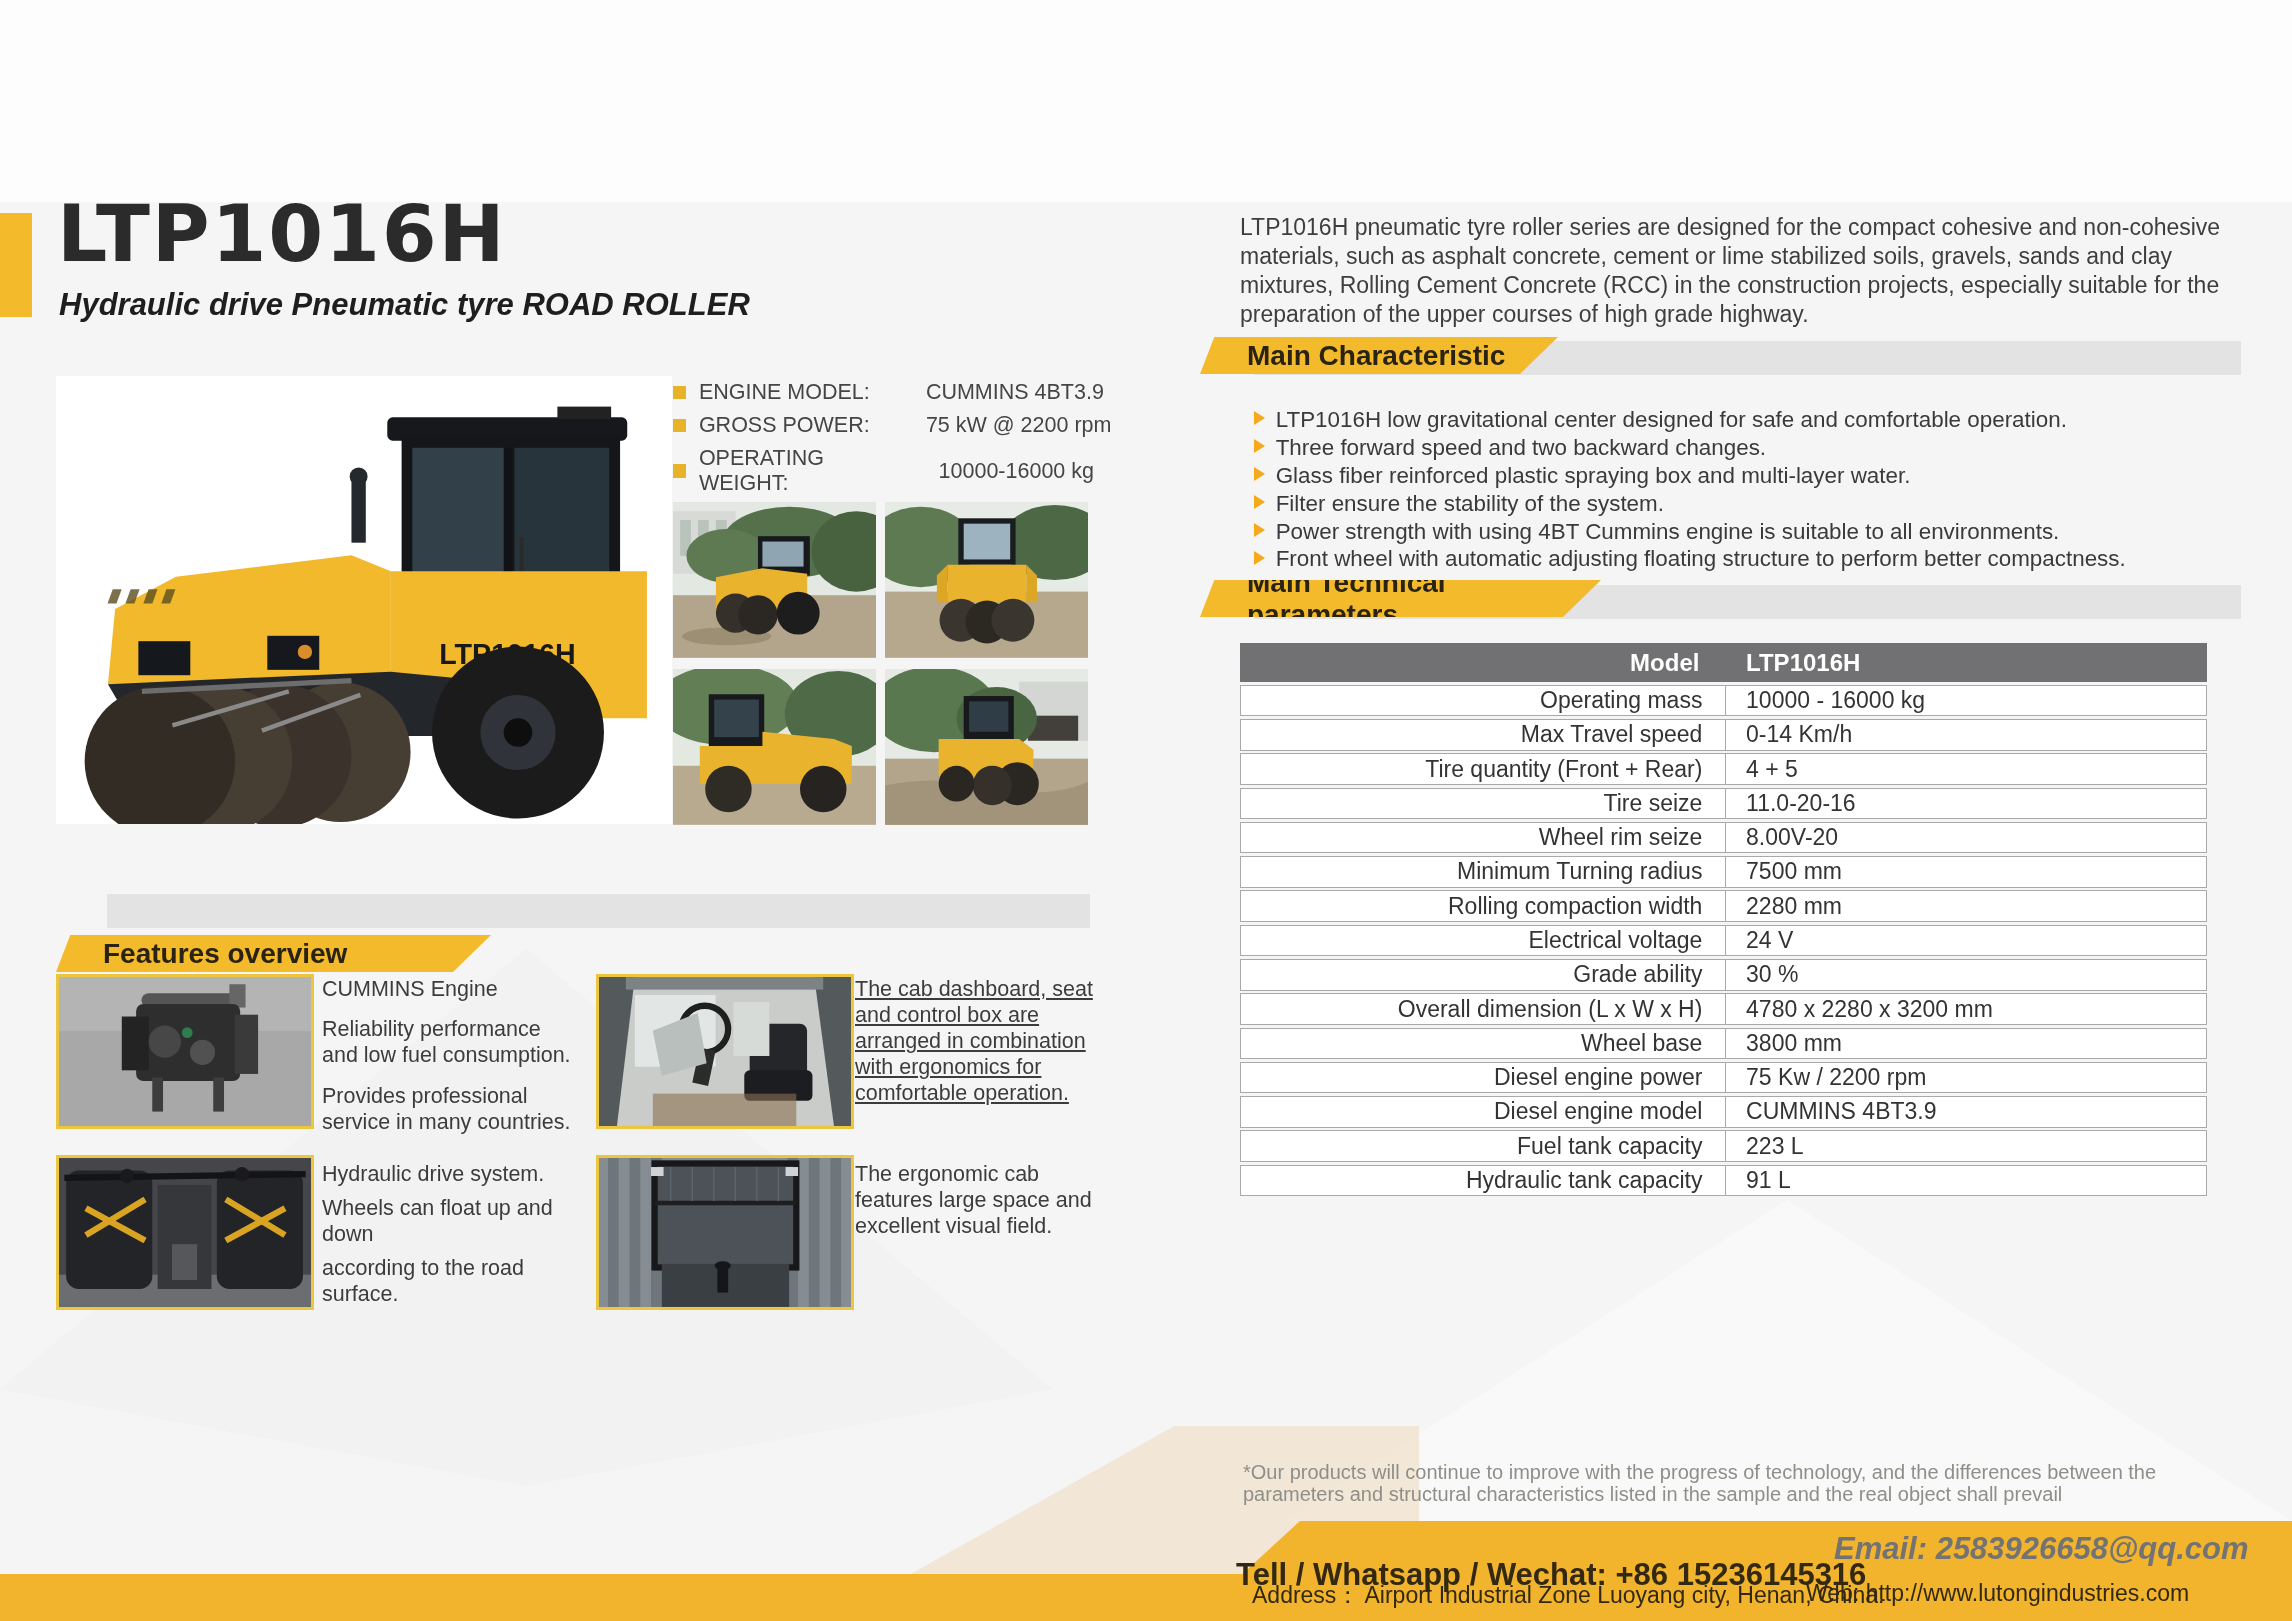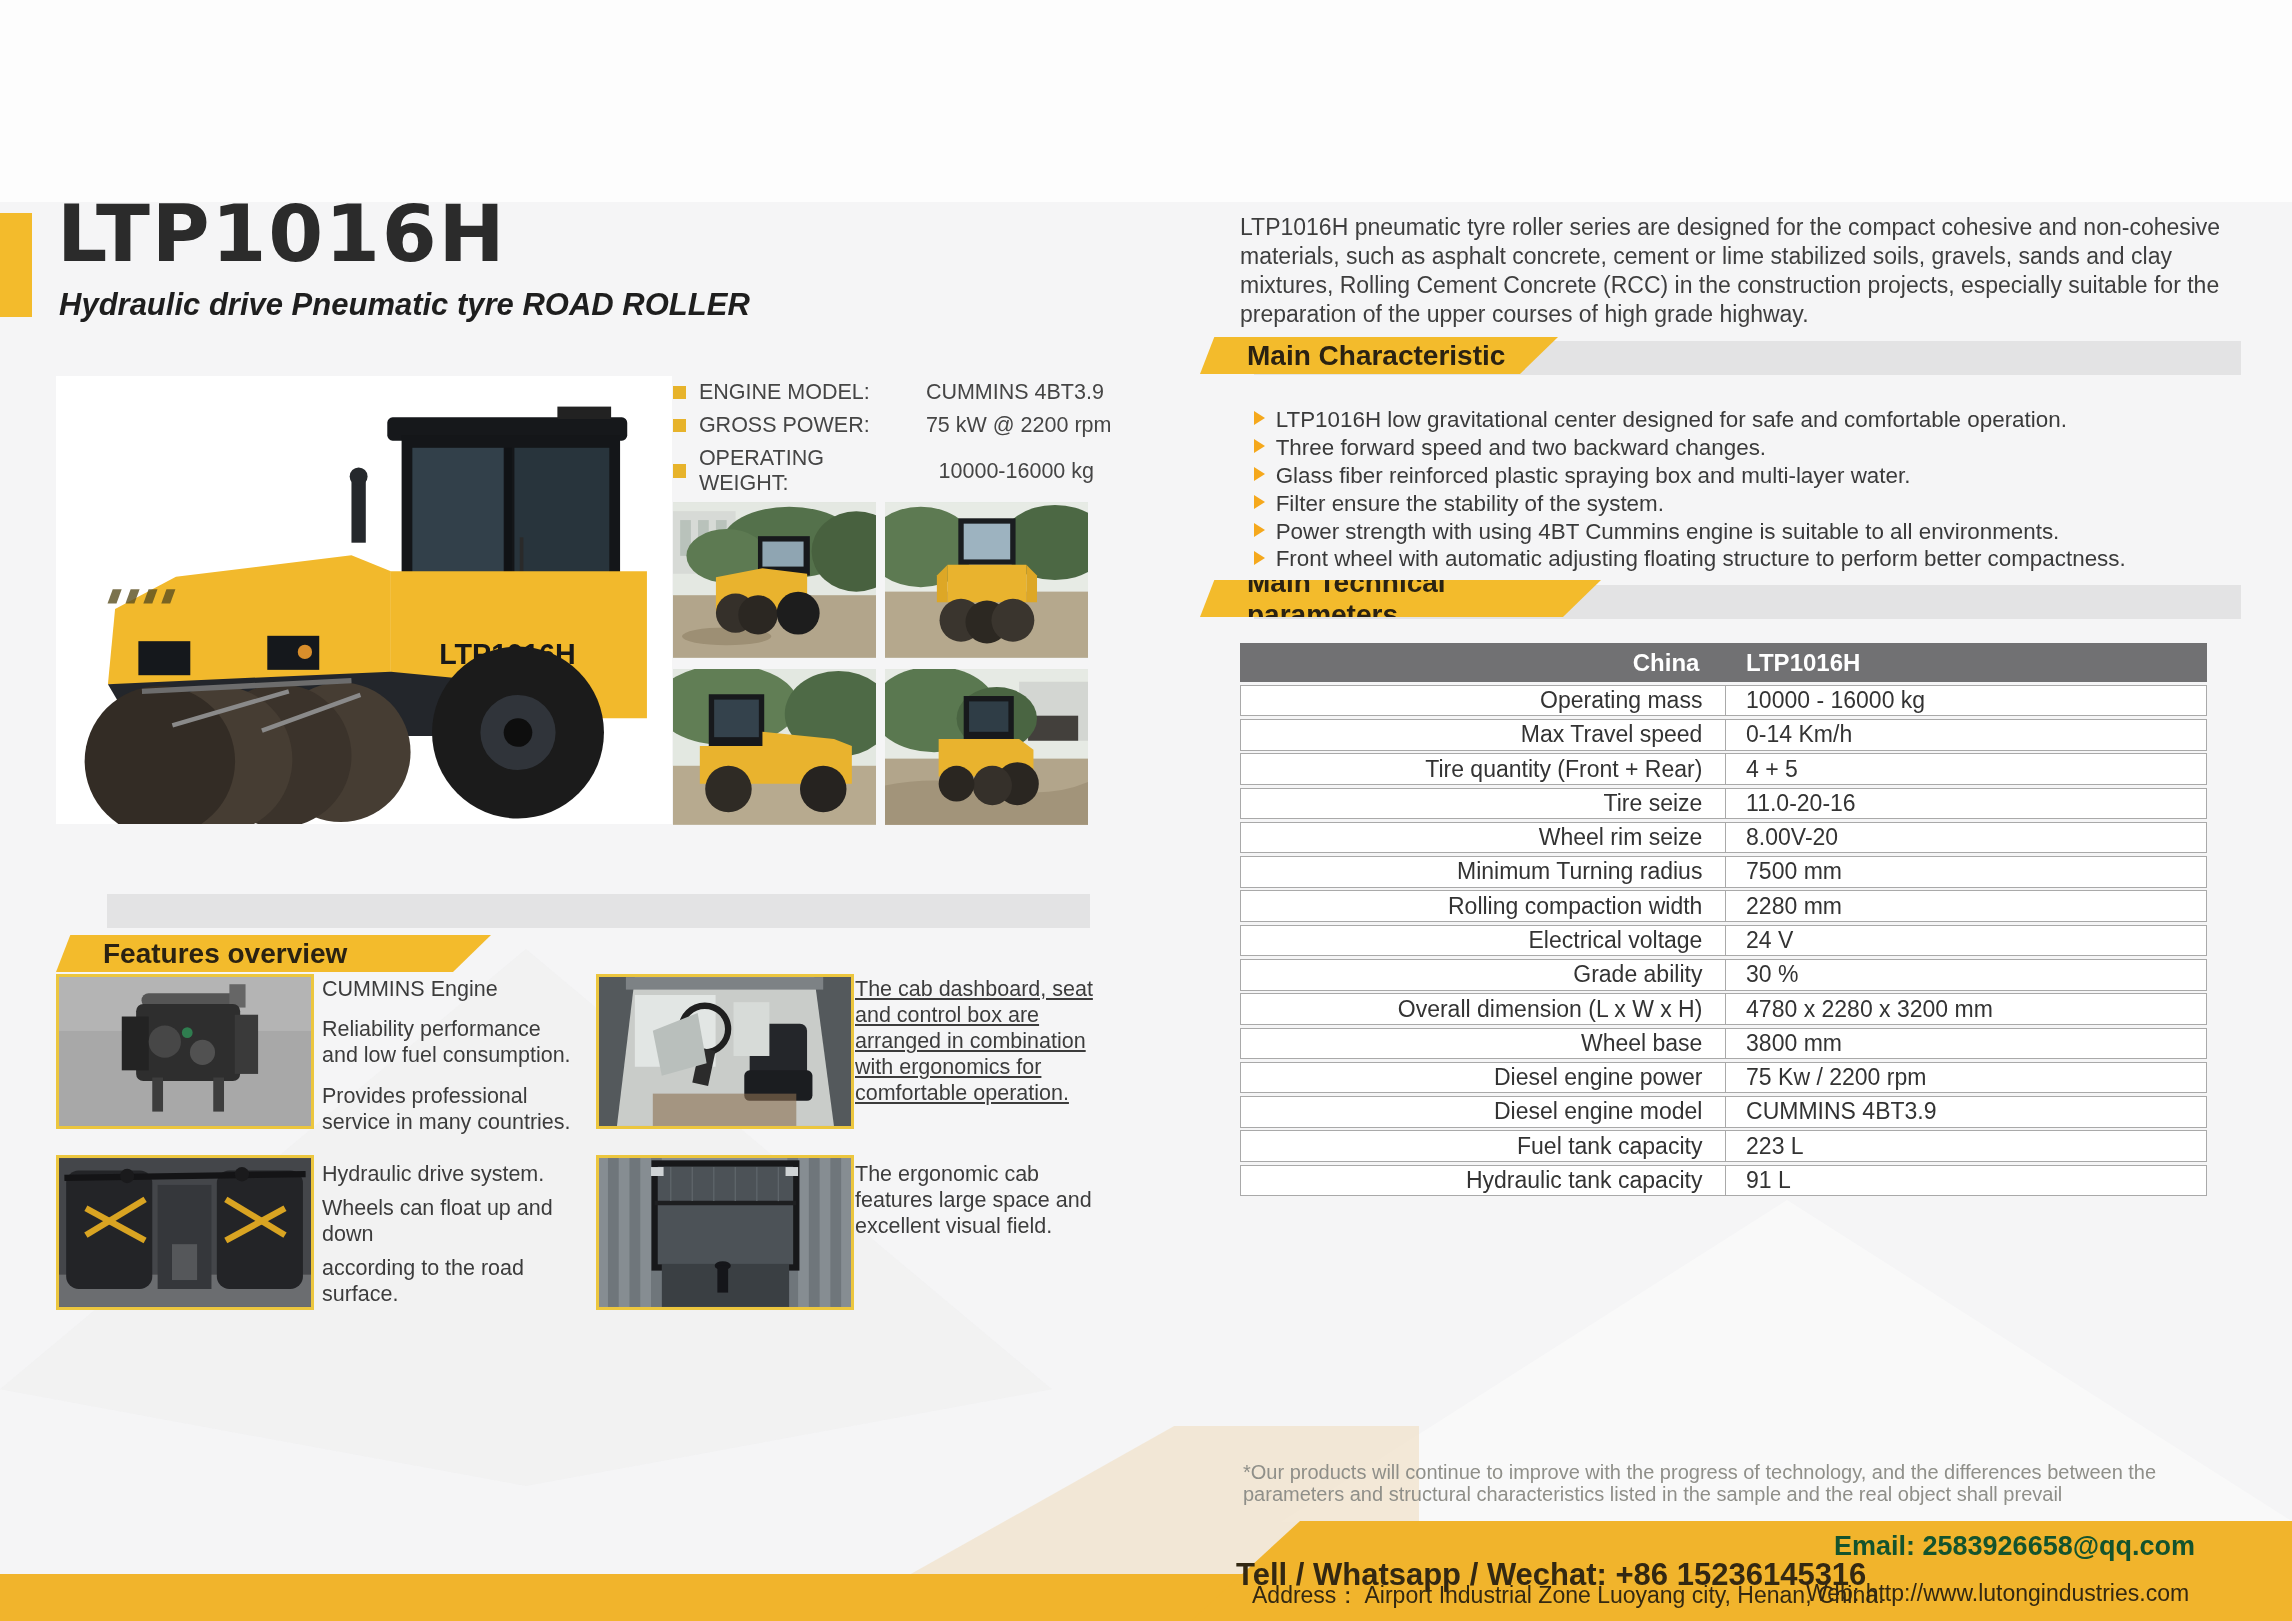--- a/index.html
+++ b/index.html
@@ -55,21 +55,21 @@
                 display:flex;align-items:center;justify-content:flex-end;box-sizing:border-box;}
   .trow .tvalue{padding-left:19.7px;}
   
   .footnote{left:1243px;top:1461px;width:983px;font-size:20px;line-height:22.4px;color:#8f8f89;}
   .beige{left:909px;top:1426px;width:510px;height:149px;background:#f2e6d3;opacity:.9;
          clip-path:polygon(0 100%,52% 0,100% 0,100% 100%);}
   .footer-right{left:1191px;top:1521px;width:1102px;height:100px;background:#f1b42c;
                 clip-path:polygon(109px 0,100% 0,100% 100%,0 100%);}
   .footer-strip{left:0;top:1574px;width:2293px;height:47px;background:#f1b42c;}
   .ftel{left:1236px;top:1531px;font-size:31px;font-weight:bold;color:#332812;margin-top:26px;}
-  .femail{left:1834px;top:1531px;font-size:27px;font-weight:bold;color:#14532d;}
+  .femail{left:1834px;top:1531px;font-size:31px;font-weight:bold;color:#737373;font-style:italic;}
   .faddr{left:1252px;top:1580px;font-size:23px;color:#332812;}
   .fweb{left:1806px;top:1580px;font-size:23px;color:#332812;}
   .z1{z-index:1;}.z2{z-index:2;}.z3{z-index:3;}.z4{z-index:4;}
 </style>
 </head>
 <body>
 
 <div id="page">
 
   <div class="abs bg-top"></div>
@@ -353,21 +353,21 @@
       </li>
   </ul>
 
   <div class="abs banner-gray z1" style="left:1254px;top:585px;width:987px;"></div>
   <div class="abs banner-yellow z2" style="left:1200px;top:580px;width:401px;">
     <span>Main Technical parameters</span>
   </div>
 
   <div class="abs spec-table z2">
     <div class="thead">
-      <div class="tlabel">China</div>
+      <div class="tlabel">Model</div>
       <div class="tvalue">LTP1016H</div>
     </div>
     <div class="trow">
         <div class="tlabel">Operating mass</div>
         <div class="tvalue">10000 - 16000 kg</div>
       </div>
     <div class="trow">
         <div class="tlabel">Max Travel speed</div>
         <div class="tvalue">0-14 Km/h</div>
       </div>

